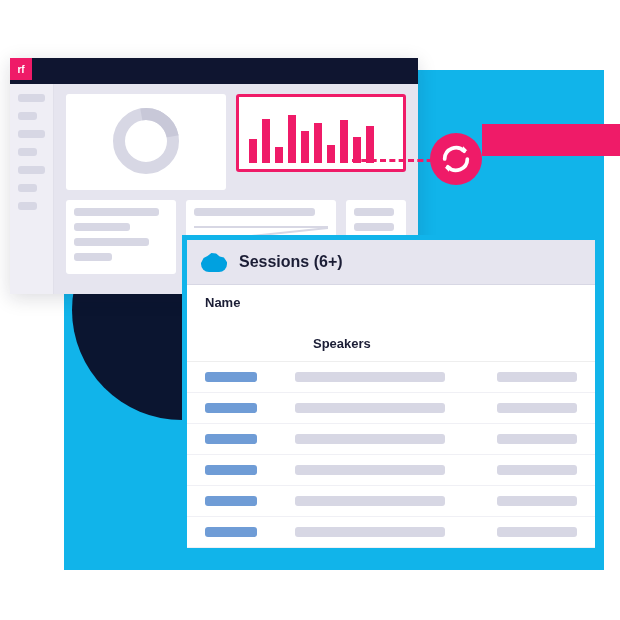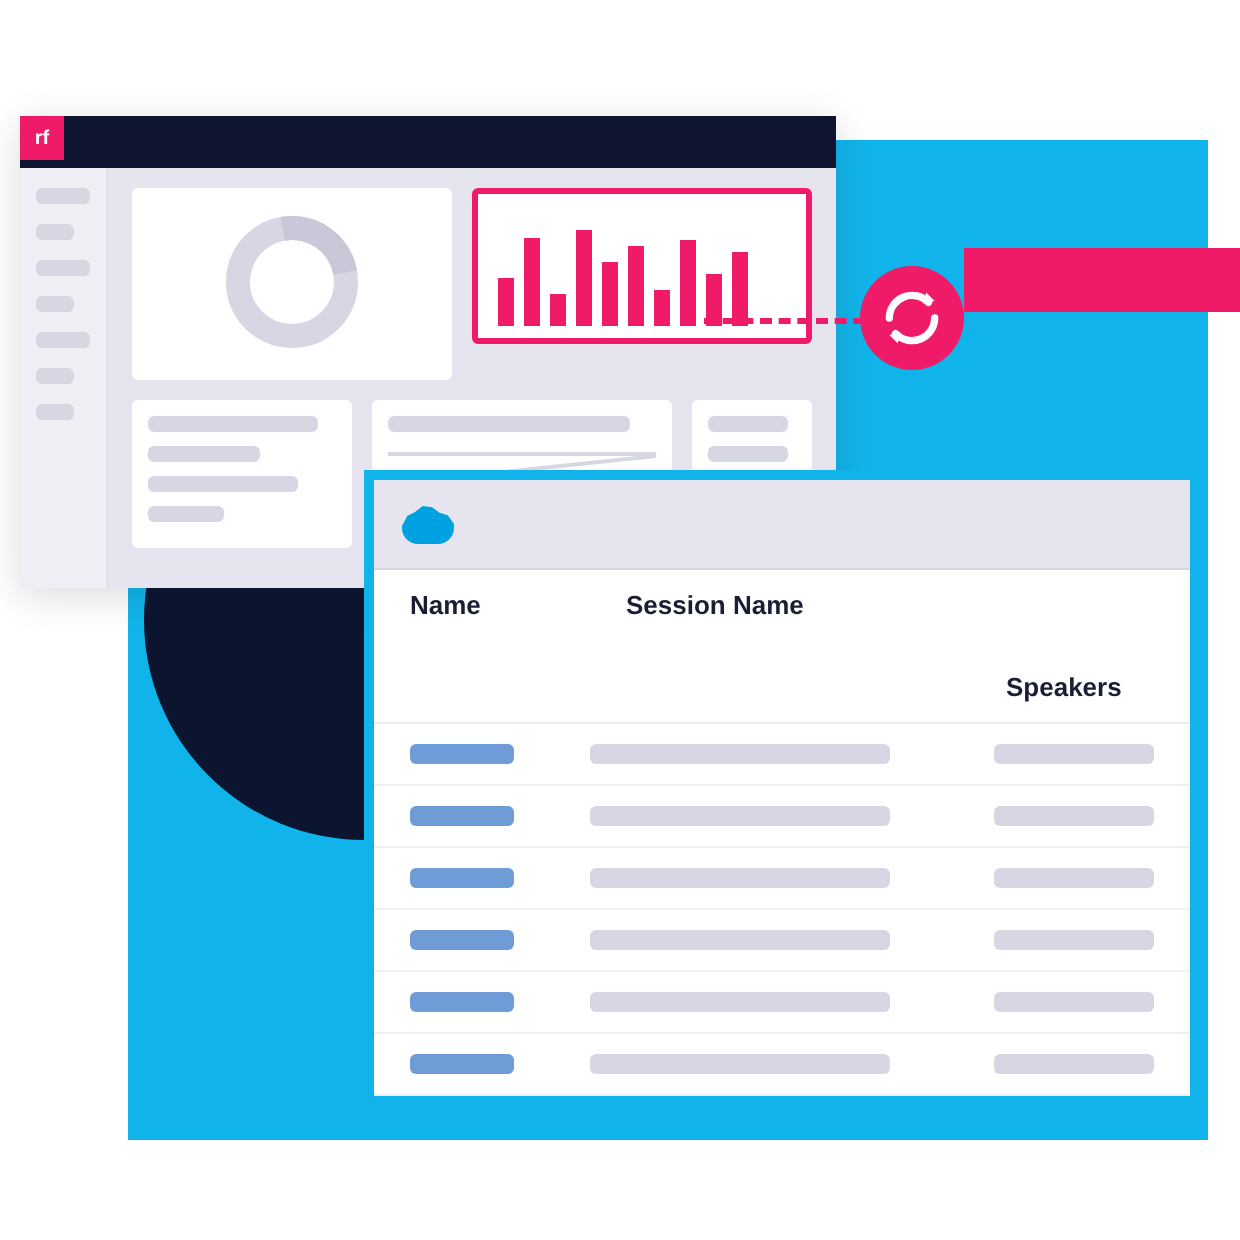--- a/index.html
+++ b/index.html
@@ -229,24 +229,24 @@
 <div class="sync-badge">
   <svg viewBox="0 0 24 24">
     <path fill="none" stroke="#fff" stroke-width="2.6" stroke-linecap="round" d="M4 12a8 8 0 0 1 13.8-5.5M20 12a8 8 0 0 1-13.8 5.5"></path>
     <path fill="#fff" d="M17 3l3 3-4 1zM7 21l-3-3 4-1z"></path>
   </svg>
 </div>
 
 <div class="datawin">
   <div class="datawin-header">
     <span class="cloud-icon"></span>
+    <span class="datawin-title">Sessions (6+)</span>
   </div>
   <div class="datawin-cols">
     <div class="col-name">Name</div>
-    <div class="col-sess">Session Name</div>
     <div class="col-spk">Speakers</div>
   </div>
   <div class="datawin-rows" id="datawin-rows">
       <div class="drow">
         <div class="cell-name">
           <div class="bar-skel blue"></div>
         </div>
         <div class="cell-sess">
           <div class="bar-skel"></div>
         </div>

